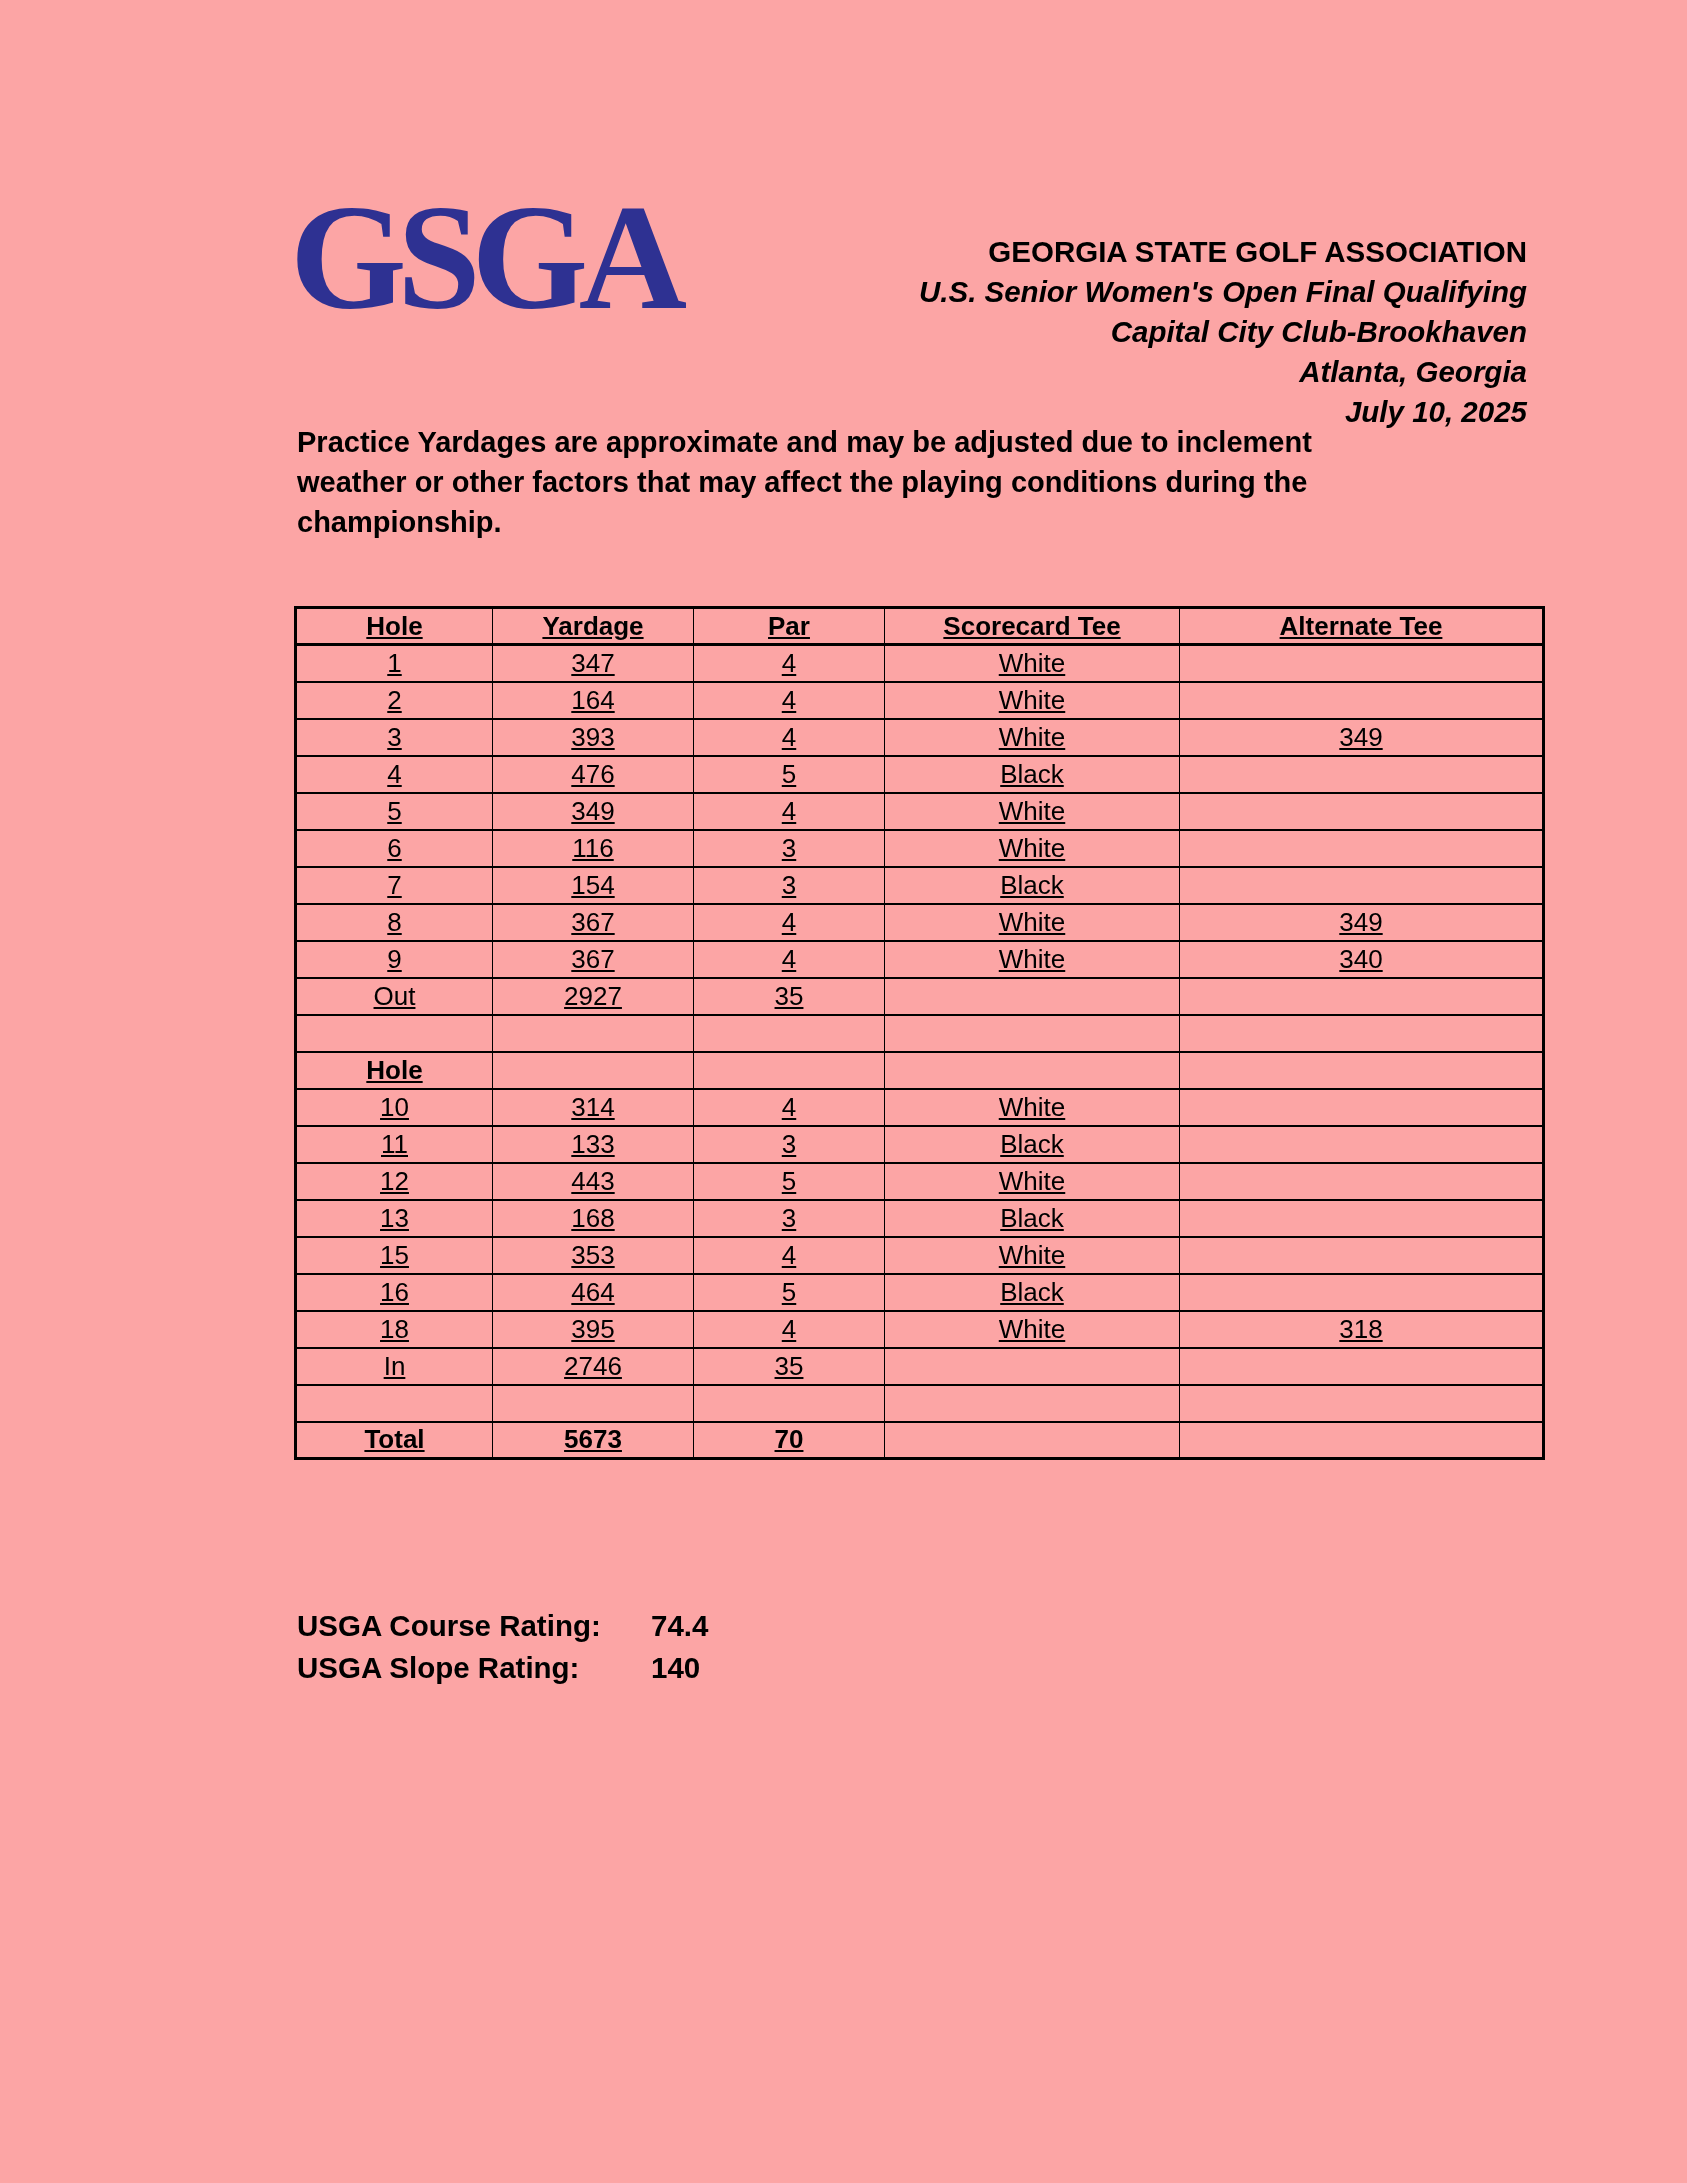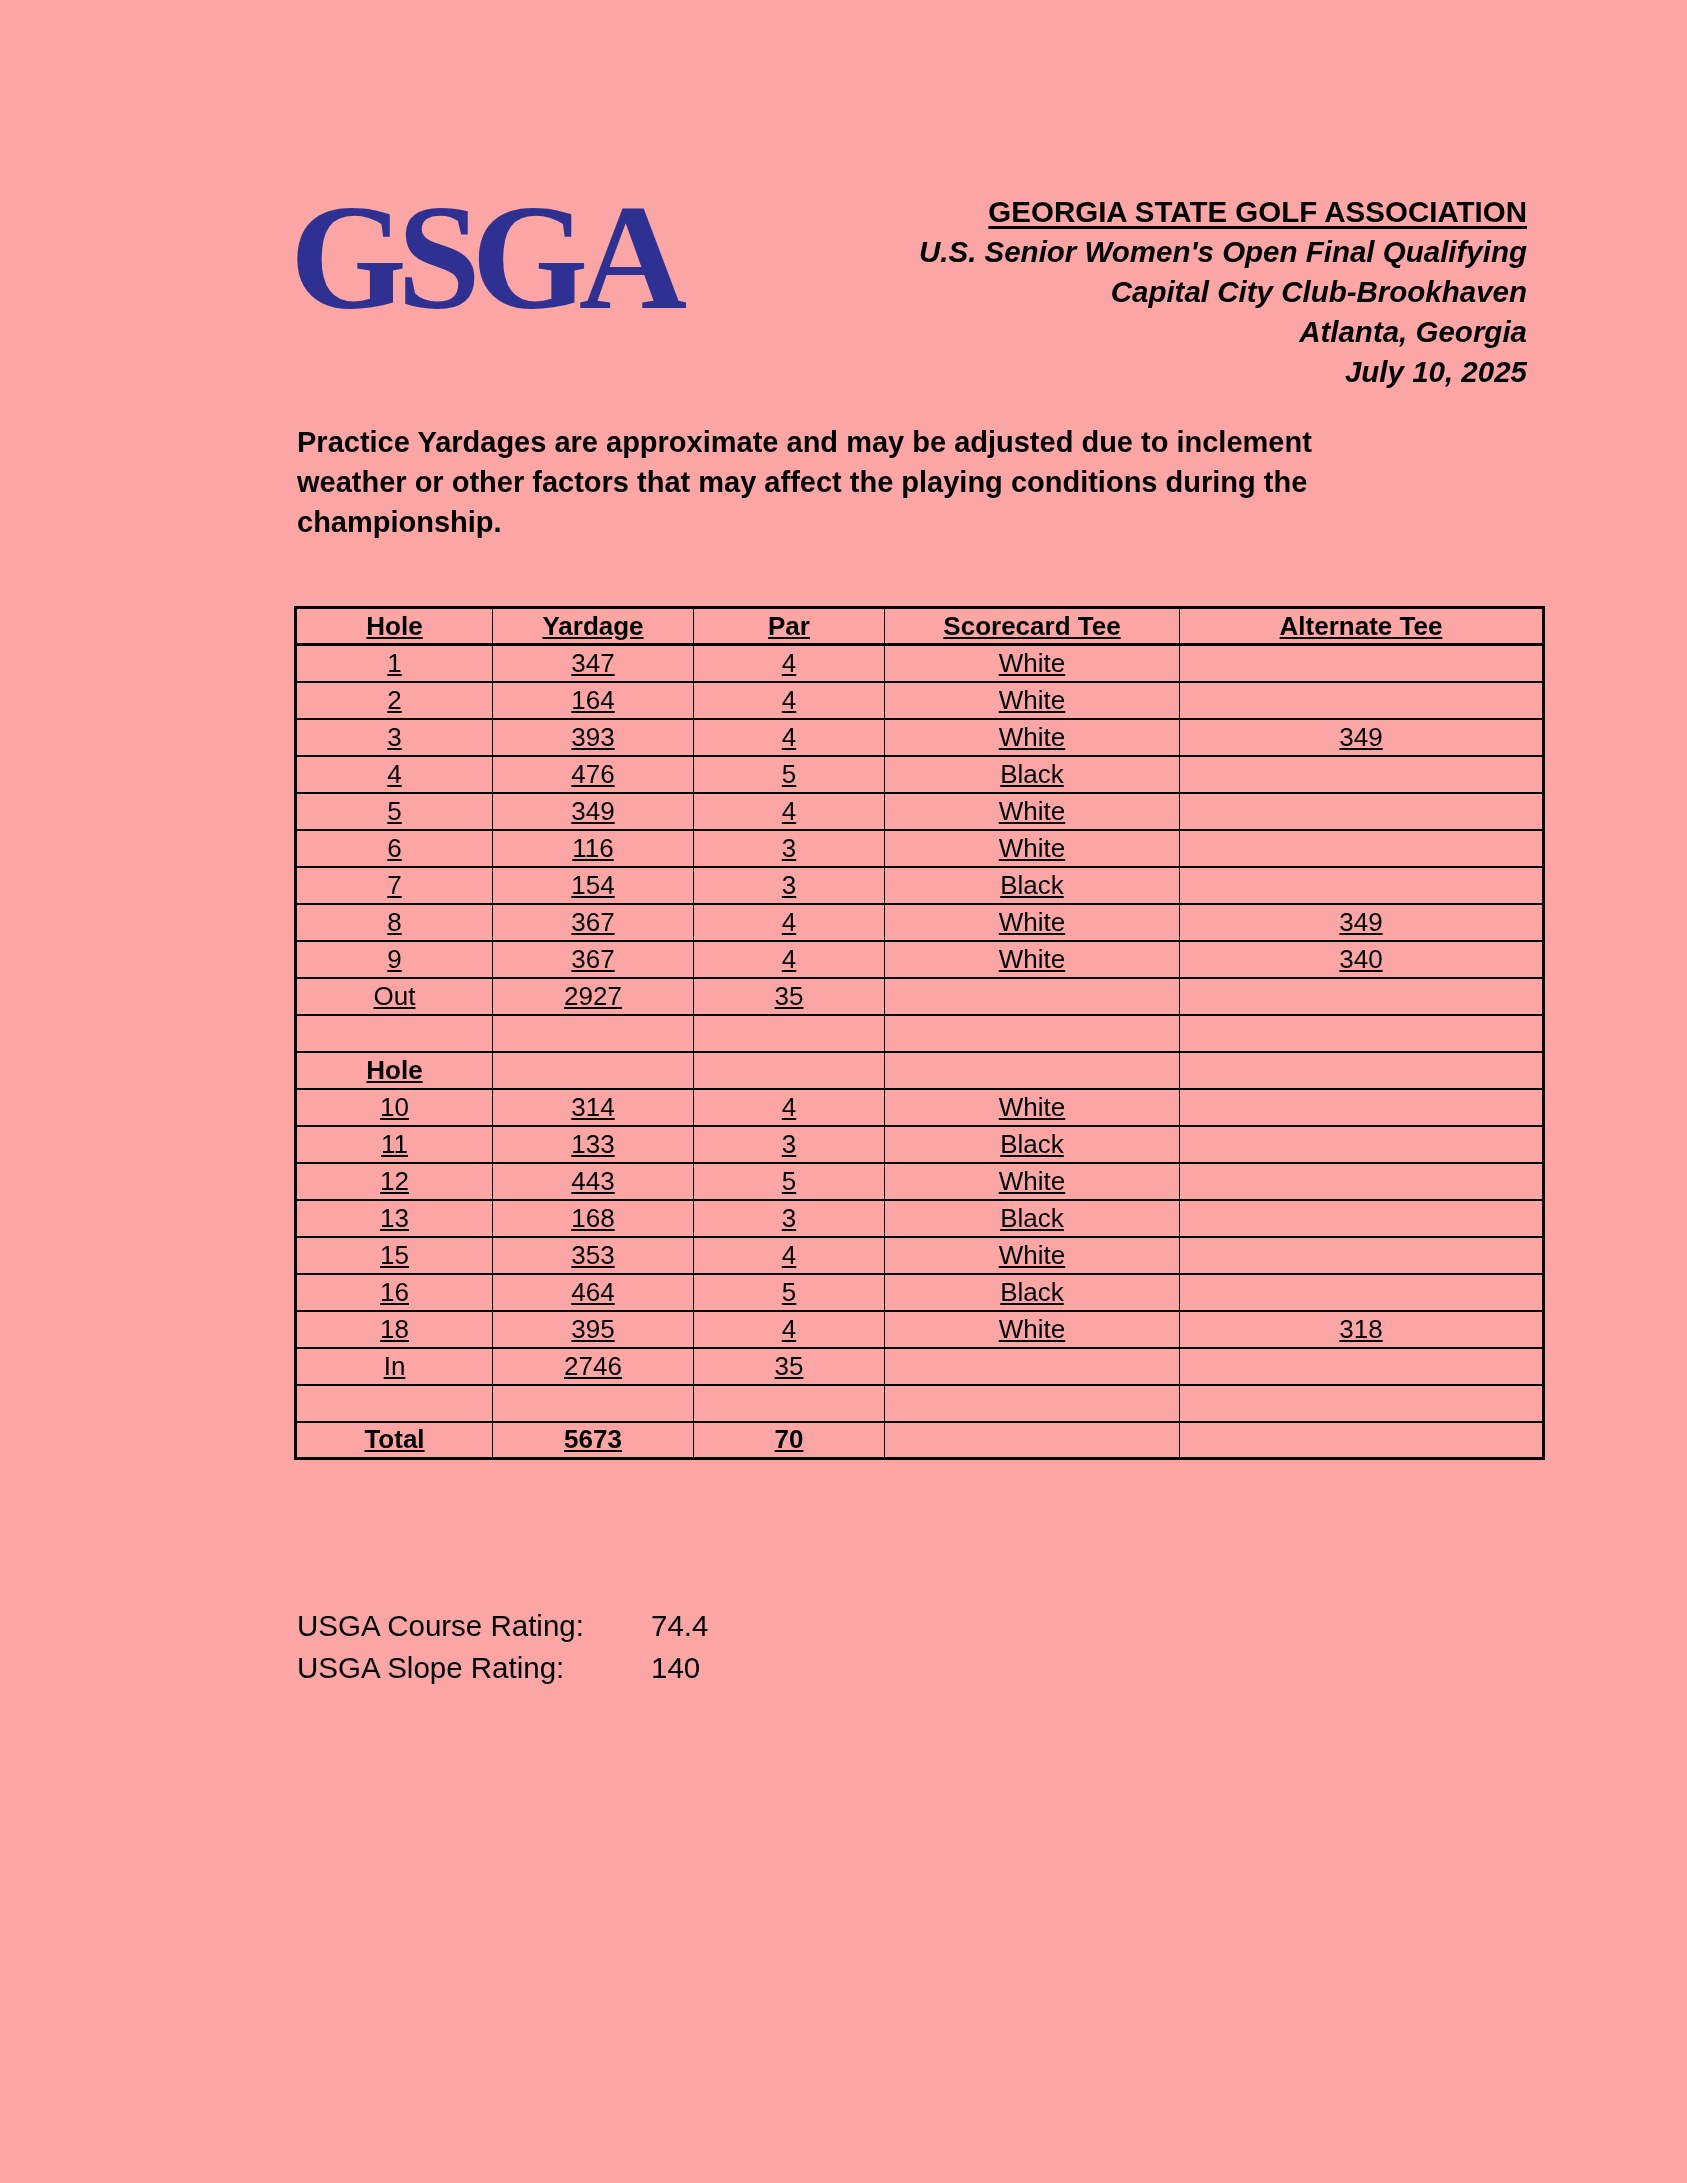--- a/index.html
+++ b/index.html
@@ -27,23 +27,23 @@
   .header-block {
     position: absolute;
     top: 192px;
     right: 160px;
     text-align: right;
     font-size: 29.5px;
     font-weight: bold;
     line-height: 40px;
   }
   .header-org {
-    text-decoration: underline;
     text-decoration-thickness: 2.5px;
     text-underline-offset: 4.2px;
+    margin-top: 40px;
   }
   .header-italic { font-style: italic; }
   .notice {
     position: absolute;
     left: 297px;
     top: 422px;
     font-size: 29px;
     font-weight: bold;
     line-height: 40px;
     white-space: pre-line;
@@ -76,21 +76,21 @@
     font-weight: normal;
     overflow: hidden;
   }
   table.yardage th { font-weight: bold; border-bottom: 3.4px solid #000; }
   table.yardage tr.bold-row td { font-weight: bold; }
   .ratings {
     position: absolute;
     left: 297px;
     top: 1605px;
     font-size: 29.5px;
-    font-weight: normal;
+    font-weight: bold;
     line-height: 42px;
   }
   .rating-row { display: flex; }
   .rating-label { width: 354px; }
   .rating-value { width: 224px; }
 </style>
 </head>
 <body>
 
 <div class="page">

